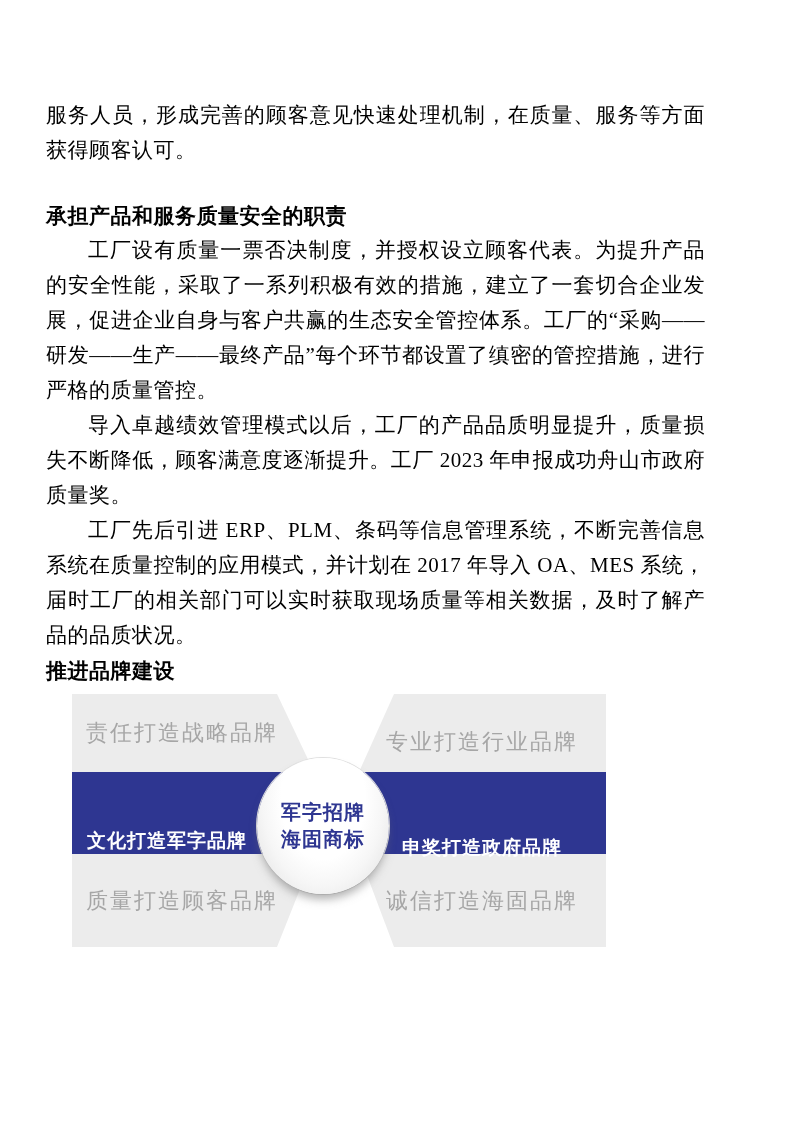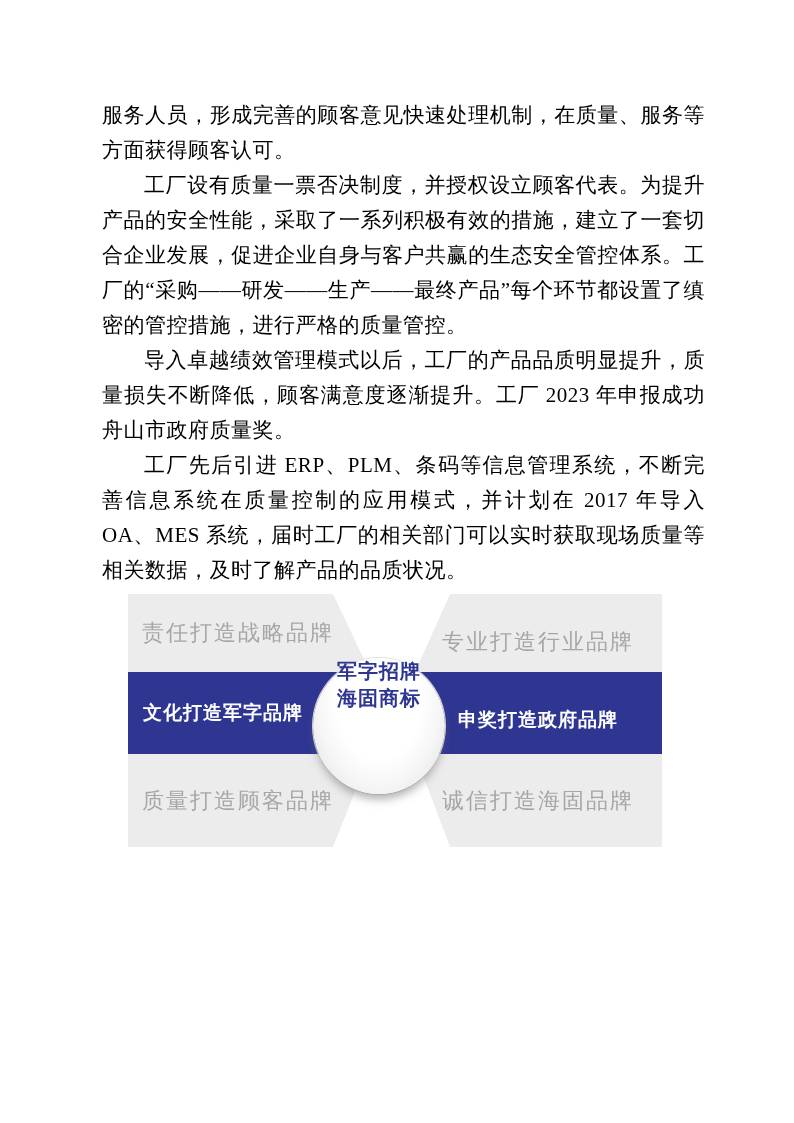--- a/index.html
+++ b/index.html
@@ -2,21 +2,21 @@
 <html style="--band: #2e3691; --block-bg: #ececec; --gray-text: #a6a6a6; --white-text: #ffffff; --circle-text: #2e3691;"><head>
 <meta charset="utf-8">
 <style>
   html, body { margin: 0; padding: 0; background: #888; }
   .page {
     position: relative;
     width: 794px; height: 1123px;
     margin: 0 auto;
     background: #ffffff;
     box-sizing: border-box;
-    padding: 98px 89px 0 102px;
+    padding: 98px 89px 0 46px;
     font-family: "Liberation Serif", "DejaVu Serif", serif;
     color: #000;
     overflow: hidden;
   }
   .body-p {
     margin: 0;
     font-size: 21px;
     line-height: 35px;
     text-align: justify;
     text-justify: inter-character;
@@ -60,57 +60,60 @@
     white-space: nowrap;
   }
   .lbl.gray {
     color: var(--gray-text, #a6a6a6);
     font-size: 22px; letter-spacing: 2px;
   }
   .lbl.white {
     color: var(--white-text, #ffffff);
     font-weight: bold; font-size: 19px; letter-spacing: 1px;
     justify-content: flex-start;
+    margin-top: 28px;
   }
   .lbl.pos-tl { left: 0;     top: 0;     width: 220px; height: 78px; }
   .lbl.pos-tr { left: 300px; top: 0;     width: 220px; height: 96px; }
   .lbl.pos-bl { left: 0;     top: 160px; width: 220px; height: 93px; }
   .lbl.pos-br { left: 300px; top: 160px; width: 220px; height: 93px; }
   .lbl.pos-ml { left: 15px;  top: 78px;  height: 82px; }
   .lbl.pos-mr { left: 330px; top: 78px;  height: 96px; }
   .center-circle {
     position: absolute; left: 185px; top: 64px;
     width: 132px; height: 136px;
     border-radius: 50%;
     background: radial-gradient(ellipse at 50% 30%, #ffffff 45%, #f6f6f6 65%, #dddddd 100%);
     box-shadow: 0 7px 10px -2px rgba(110,110,110,0.55), 0 0 0 1px #e2e2e2;
     display: flex; flex-direction: column;
-    align-items: center; justify-content: flex-start;
+    align-items: center; justify-content: center;
   }
   .circle-line {
     color: var(--circle-text, #2e3691);
     font-weight: bold; font-size: 20px; line-height: 27px;
     letter-spacing: 1px;
   }
 </style>
 </head>
 <body>
 
 <div class="page">
 
   <p class="body-p">服务人员，形成完善的顾客意见快速处理机制，在质量、服务等方面获得顾客认可。</p>
 
+  <h2 class="doc-heading gap-before">承担产品和服务质量安全的职责</h2>
 
 
   <p class="body-p indent">工厂设有质量一票否决制度，并授权设立顾客代表。为提升产品的安全性能，采取了一系列积极有效的措施，建立了一套切合企业发展，促进企业自身与客户共赢的生态安全管控体系。工厂的“采购——研发——生产——最终产品”每个环节都设置了缜密的管控措施，进行严格的质量管控。</p>
 
   <p class="body-p indent">导入卓越绩效管理模式以后，工厂的产品品质明显提升，质量损失不断降低，顾客满意度逐渐提升。工厂 2023 年申报成功舟山市政府质量奖。</p>
 
   <p class="body-p indent">工厂先后引进 ERP、PLM、条码等信息管理系统，不断完善信息系统在质量控制的应用模式，并计划在 2017 年导入 OA、MES 系统，届时工厂的相关部门可以实时获取现场质量等相关数据，及时了解产品的品质状况。</p>
 
+  <h2 class="doc-heading">推进品牌建设</h2>
 
   <div class="diagram">
     <div class="shape tl"></div>
     <div class="shape tr"></div>
     <div class="shape bl"></div>
     <div class="shape br"></div>
     <div class="band"></div>
 
     <div class="lbl gray pos-tl">责任打造战略品牌</div>
     <div class="lbl gray pos-tr">专业打造行业品牌</div>

